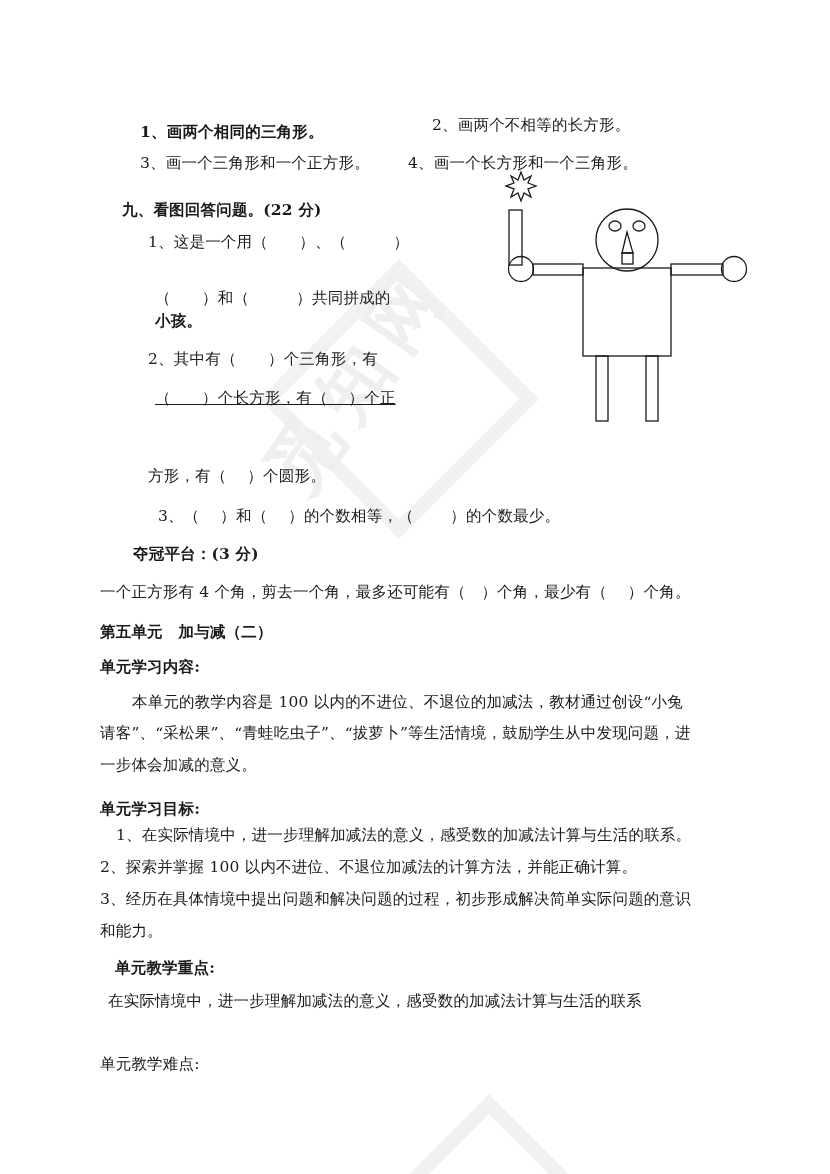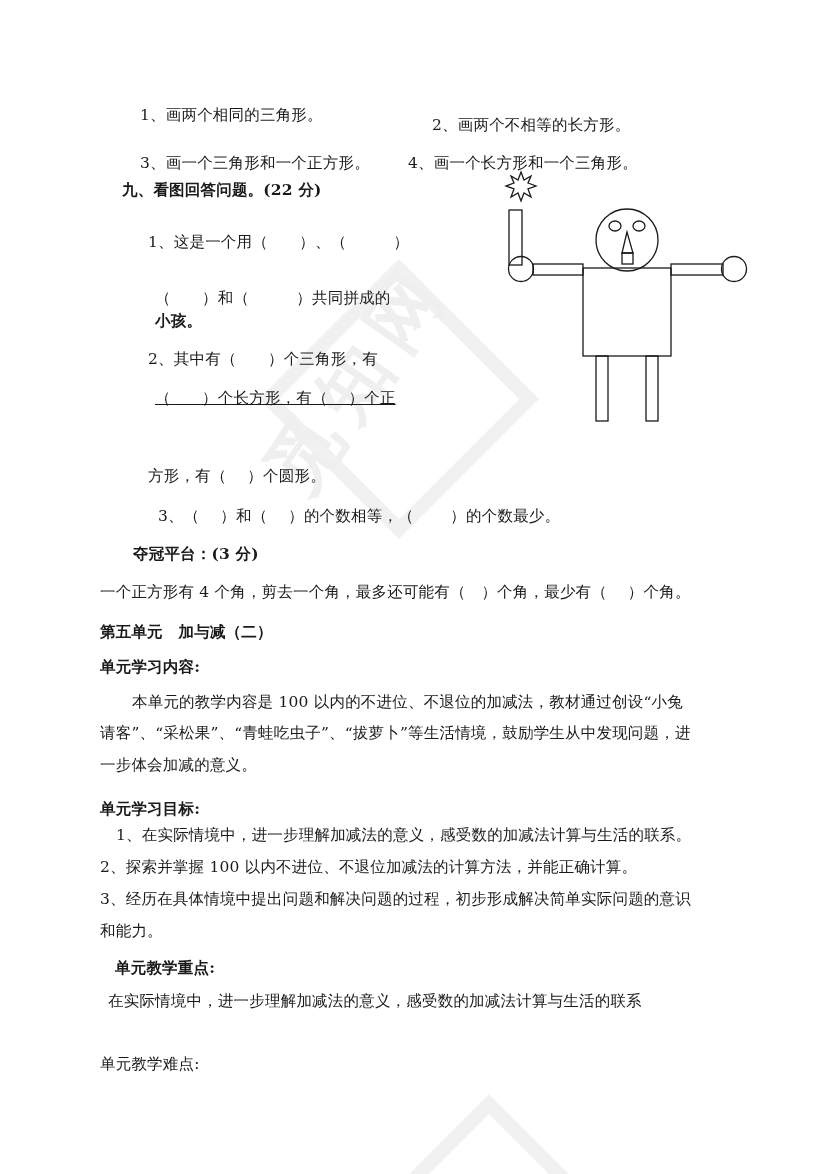--- a/index.html
+++ b/index.html
@@ -12,26 +12,26 @@
   .wm-box { position: absolute; border: 14px solid #f1f1f1; transform: rotate(45deg); }
   svg { position: absolute; }
 </style>
 </head>
 <body>
 
 <div class="wm-box" style="left:300px;top:300px;width:170px;height:170px;"></div>
 <div class="wm" style="left:230px;top:330px;">觅知网</div>
 <div class="wm-box" style="left:415px;top:1125px;width:120px;height:120px;"></div>
 
-<div class="t" style="left:140px;top:105px;">1、画两个相同的三角形。</div>
+<div class="t" style="left:140px;top:122px;font-weight:bold;">1、画两个相同的三角形。</div>
 <div class="t" style="left:432px;top:115px;">2、画两个不相等的长方形。</div>
 <div class="t" style="left:140px;top:153px;">3、画一个三角形和一个正方形。</div>
 <div class="t" style="left:408px;top:153px;">4、画一个长方形和一个三角形。</div>
 
-<div class="t b" style="left:122px;top:180px;text-align:right;">九、看图回答问题。(22 分)</div>
+<div class="t b" style="left:122px;top:200px;text-align:right;">九、看图回答问题。(22 分)</div>
 <div class="t" style="left:148px;top:232px;">1、这是一个用（　　）、（　　　）</div>
 <div class="t" style="left:155px;top:288px;">（　　）和（　　　）共同拼成的</div>
 <div class="t" style="left:155px;top:311px;font-weight:bold;">小孩。</div>
 <div class="t" style="left:148px;top:349px;">2、其中有（　　）个三角形，有</div>
 <div class="t" style="left:155px;top:388px;text-decoration:underline;">（　　）个长方形，有（　 ）个正</div>
 <div class="t" style="left:148px;top:466px;">方形，有（　 ）个圆形。</div>
 <div class="t" style="left:158px;top:506px;">3、（　 ）和（　 ）的个数相等，（　　 ）的个数最少。</div>
 
 <svg width="260" height="260" style="left:500px;top:168px;" viewBox="500 168 260 260" fill="none" stroke="#1a1a1a" stroke-width="1.3">
   <polygon points="521,172 524,180 531,176 528,183 536,186 528,189 531,197 524,193 521,201 518,193 511,197 514,189 506,186 514,183 511,176 518,180"></polygon>

